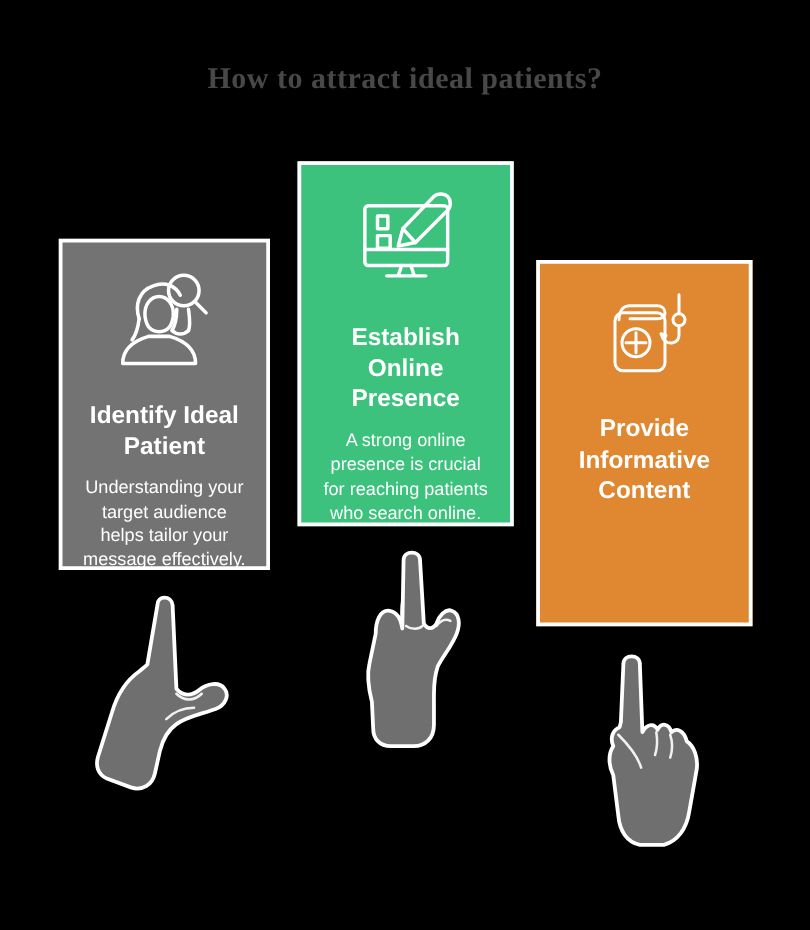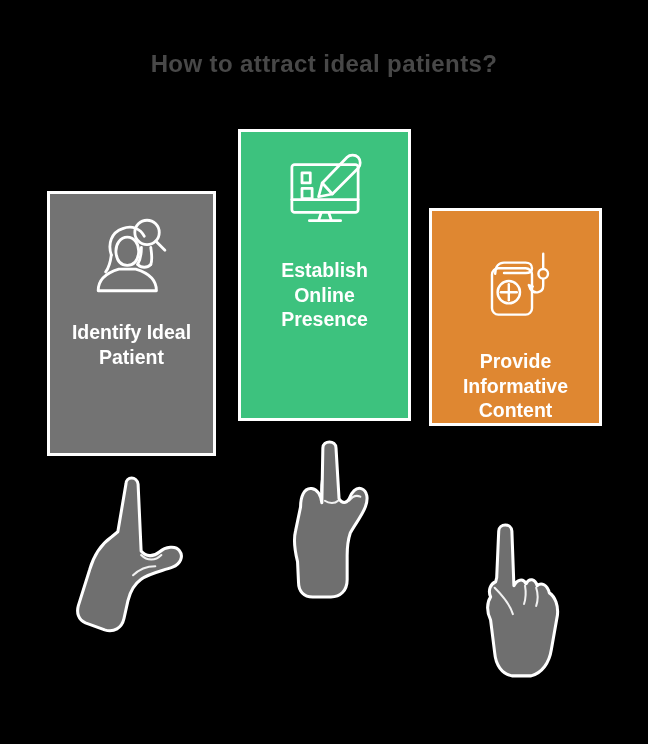--- a/index.html
+++ b/index.html
@@ -5,31 +5,31 @@
   html,body{margin:0;padding:0;}
   body{
     width:648px;height:744px;position:relative;overflow:hidden;
     background:#000000;
     font-family:"Liberation Sans",sans-serif;
   }
   .stage{position:absolute;inset:0;}
   .page-title{
     position:absolute;top:50px;left:0;width:648px;
     text-align:center;font-size:24px;font-weight:bold;
-    letter-spacing:.4px;color:#484848;
+    letter-spacing:.4px;color:#484848;font-family:Liberation Serif, serif;
   }
   .card{
     position:absolute;box-sizing:border-box;
     border:3px solid #7f1d1d;
     display:flex;flex-direction:column;align-items:center;
     text-align:center;color:#ffffff;
   }
   .card-0{left:47px;top:191px;width:169px;height:265px;padding:12px 10px 0 10px;}
   .card-1{left:238px;top:129px;width:173px;height:292px;padding:16px 10px 0 10px;}
-  .card-2{left:429px;top:208px;width:173px;height:218px;padding:20px 10px 0 10px;justify-content:flex-end;}
+  .card-2{left:429px;top:208px;width:173px;height:293px;padding:20px 10px 0 10px;}
   .card-icon{flex:none;}
   .card-0 .card-icon{width:94px;height:94px;margin-top:2px;}
   .card-1 .card-icon{width:92px;height:92px;}
   .card-2 .card-icon{width:80px;height:80px;}
   .card-title{
     font-size:19.5px;font-weight:bold;line-height:1.26;
     white-space:pre-line;margin-top:18px;
   }
   .card-2 .card-title{margin-top:20px;}
   .card-desc{
@@ -59,37 +59,45 @@
         <path d="M14 88 C14 74 26 68 36 65 L54 65 C64 68 76 74 76 88 Z"></path>
         <circle cx="66" cy="26" r="13"></circle>
         <path d="M76 36 L85 45"></path>
         <path d="M60 42 C60 50 59 55 56 60"></path>
         <path d="M70 42 C71 50 72 55 70 60"></path>
         <path d="M56 60 C60 64 66 64 70 60"></path>
       </g>
     </svg>
     <div class="card-title">Identify Ideal
 Patient</div>
+    <div class="card-desc">Understanding your
+target audience
+helps tailor your
+message effectively.</div>
   </div>
 
   <div class="card card-1" style="background-color: rgb(61, 194, 126); border-color: rgb(255, 255, 255);">
     <svg class="card-icon" viewBox="0 0 100 100">
       <g class="icon-stroke">
         <rect x="14" y="18" width="72" height="52" rx="3"></rect>
         <line x1="14" y1="56" x2="86" y2="56"></line>
         <path d="M46 70 L43 79 M54 70 L57 79 M33 79 L67 79"></path>
         <rect x="25" y="27" width="9" height="11"></rect>
         <rect x="25" y="44" width="11" height="11"></rect>
         <path d="M43 53 L47 38 L74 10 C77 7 83 7 86 10 C89 13 89 19 86 22 L58 50 Z"></path>
         <path d="M47 38 L58 50"></path>
       </g>
     </svg>
     <div class="card-title">Establish
 Online
 Presence</div>
+    <div class="card-desc">A strong online
+presence is crucial
+for reaching patients
+who search online.</div>
   </div>
 
   <div class="card card-2" style="background-color: rgb(223, 135, 49); border-color: rgb(255, 255, 255);">
     <svg class="card-icon" viewBox="0 0 100 100">
       <g class="icon-stroke">
         <rect x="20" y="24" width="50" height="58" rx="8"></rect>
         <path d="M24 31 C24 21 29 17 35 17 L62 17 C67 17 70 20 70 24 C70 28 67 30 62 30 L35 30"></path>
         <circle cx="41" cy="54" r="14"></circle>
         <line x1="41" y1="44" x2="41" y2="64"></line>
         <line x1="31" y1="54" x2="51" y2="54"></line>

